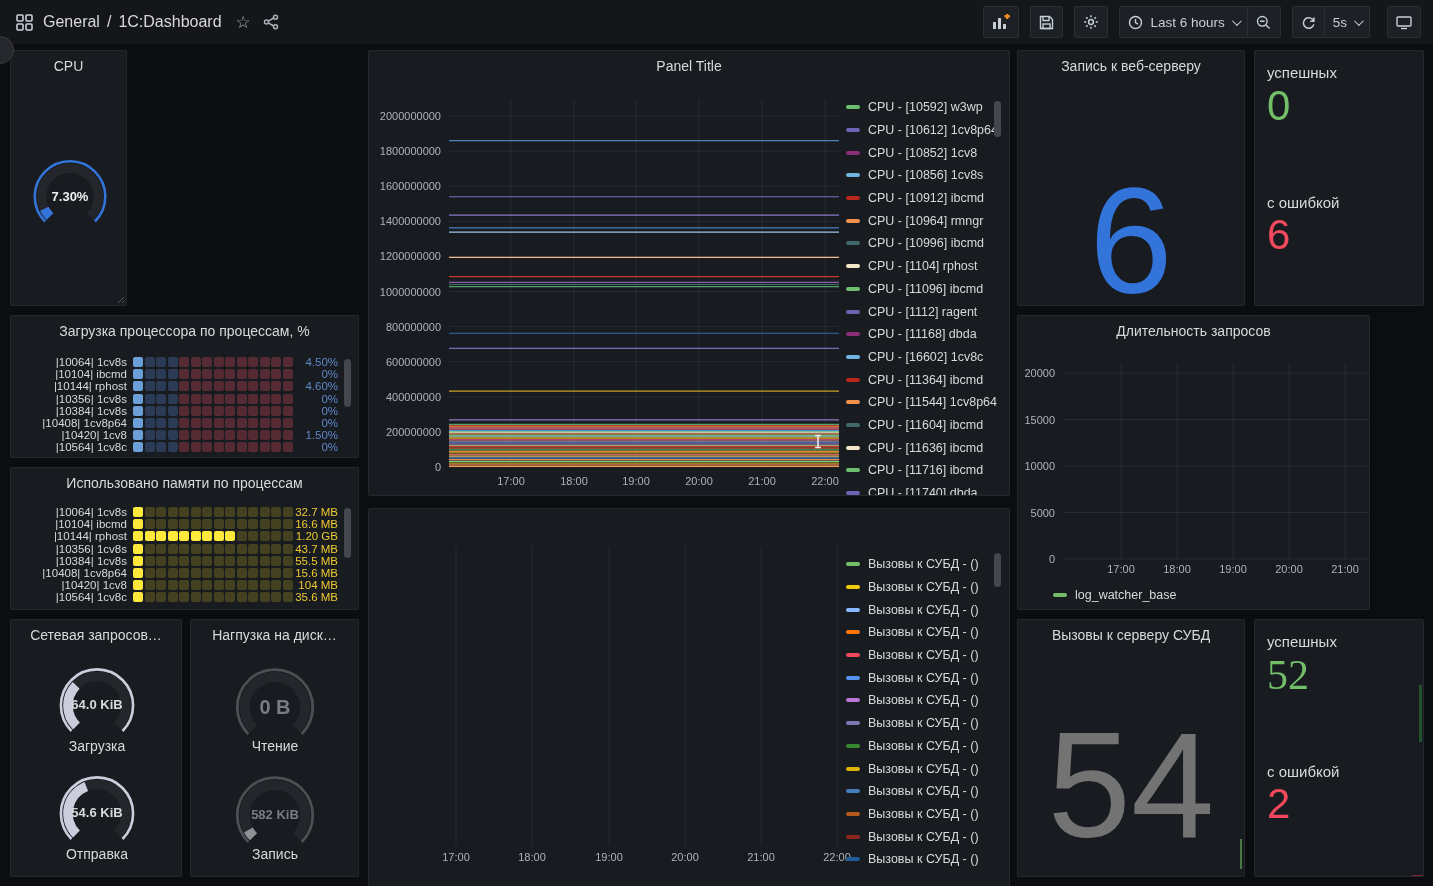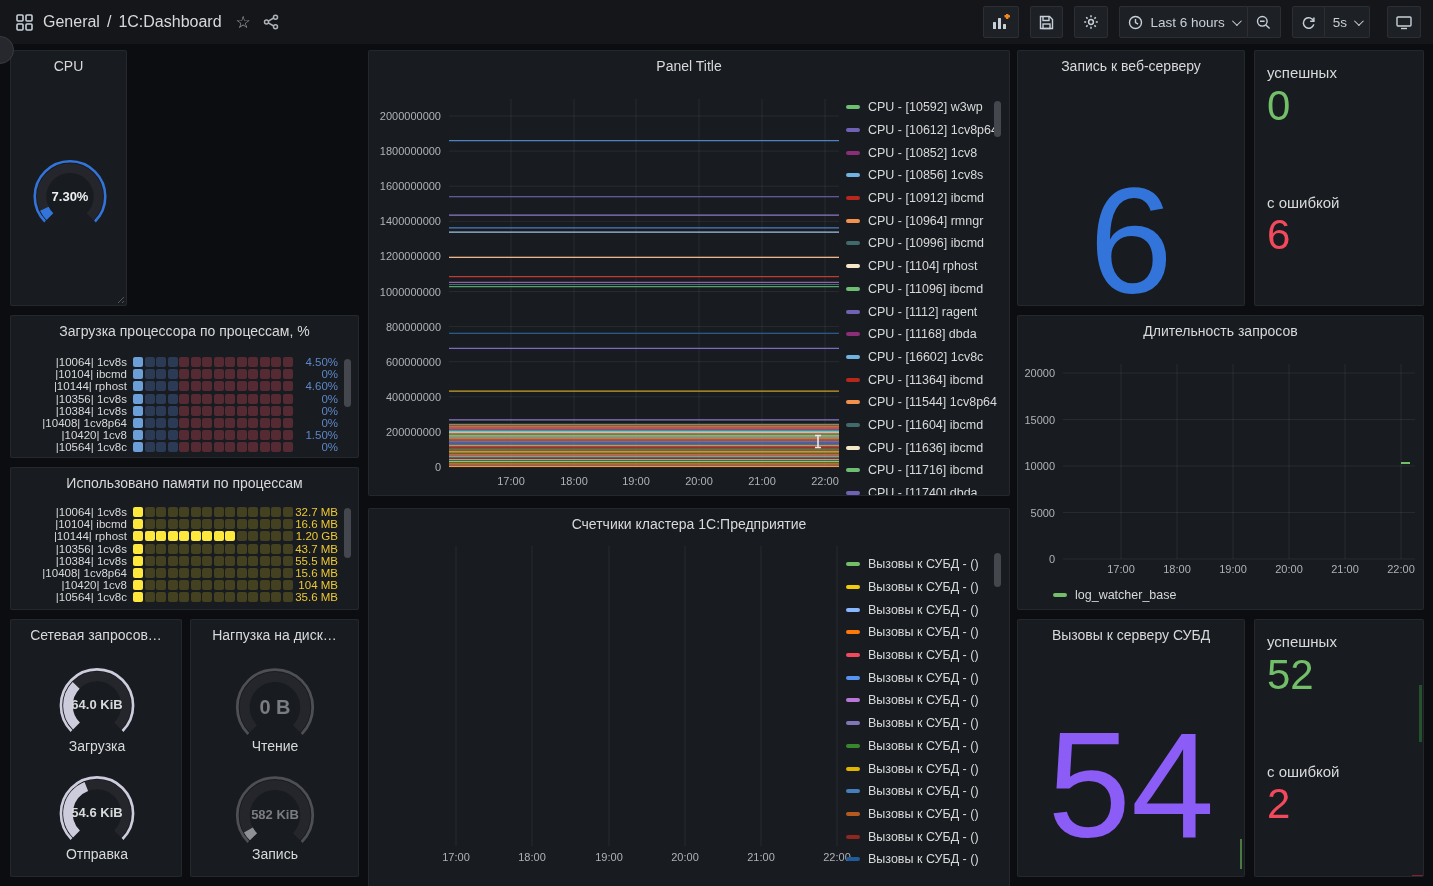--- a/index.html
+++ b/index.html
@@ -716,21 +716,20 @@
           <path d="M 26.66547622084393 69.33452377915606 A 33 33 0 1 1 73.33452377915607 69.33452377915606" stroke="#24262c" stroke-width="11" fill="none"></path>
           <path d="M 21.00862197135155 74.99137802864844 A 41 41 0 1 1 78.99137802864846 74.99137802864844" stroke="#4e4f55" stroke-width="3" fill="none"></path>
           <path d="M 26.66547622084393 69.33452377915606 A 33 33 0 0 1 21.081879558552497 61.8978712453566" stroke="#8f9096" stroke-width="11" fill="none"></path>
         </svg>
         <div class="gauge-value" style="color: rgb(123, 124, 131);">582 KiB</div>
       </div>
     <div class="gauge-label" style="left:38px;width:92px;top:226px;">Запись</div>
   </div>
 
   <div class="panel" style="left:368px;top:508px;width:642px;height:420px;">
-    <div class="p-title">Счетчики кластера 1С:Предприятие</div>
     <svg width="642" height="420" style="position:absolute;left:0;top:0;">
         <line x1="87" y1="37" x2="87" y2="337" stroke="rgba(204,204,220,0.09)" stroke-width="1"></line>
         <text x="87" y="352" text-anchor="middle" class="tick">17:00</text>
         <line x1="163" y1="37" x2="163" y2="337" stroke="rgba(204,204,220,0.09)" stroke-width="1"></line>
         <text x="163" y="352" text-anchor="middle" class="tick">18:00</text>
         <line x1="240" y1="37" x2="240" y2="337" stroke="rgba(204,204,220,0.09)" stroke-width="1"></line>
         <text x="240" y="352" text-anchor="middle" class="tick">19:00</text>
         <line x1="316" y1="37" x2="316" y2="337" stroke="rgba(204,204,220,0.09)" stroke-width="1"></line>
         <text x="316" y="352" text-anchor="middle" class="tick">20:00</text>
         <line x1="392" y1="37" x2="392" y2="337" stroke="rgba(204,204,220,0.09)" stroke-width="1"></line>
@@ -792,21 +791,21 @@
           <span class="legend-label">Вызовы к СУБД - ()</span>
         </div>
         <div class="legend-item">
           <span class="swatch" style="background: rgb(31, 92, 153);"></span>
           <span class="legend-label">Вызовы к СУБД - ()</span>
         </div>
       </div>
     <div class="sb" style="right:8px;top:44px;height:34px;"></div>
   </div>
 
-  <div class="panel" style="left:1017px;top:315px;width:407px;height:295px;">
+  <div class="panel" style="left:1017px;top:315px;width:353px;height:295px;">
     <div class="p-title">Длительность запросов</div>
     <svg width="407" height="295" style="position:absolute;left:0;top:0;">
         <line x1="45" y1="243" x2="397" y2="243" stroke="rgba(204,204,220,0.09)" stroke-width="1"></line>
         <text x="37" y="247" text-anchor="end" class="tick">0</text>
         <line x1="45" y1="196.5" x2="397" y2="196.5" stroke="rgba(204,204,220,0.09)" stroke-width="1"></line>
         <text x="37" y="200.5" text-anchor="end" class="tick">5000</text>
         <line x1="45" y1="150" x2="397" y2="150" stroke="rgba(204,204,220,0.09)" stroke-width="1"></line>
         <text x="37" y="154" text-anchor="end" class="tick">10000</text>
         <line x1="45" y1="103.5" x2="397" y2="103.5" stroke="rgba(204,204,220,0.09)" stroke-width="1"></line>
         <text x="37" y="107.5" text-anchor="end" class="tick">15000</text>
@@ -829,27 +828,27 @@
     <div class="legend legend-h" style="left:35px;top:270px;width:200px;height:20px;">
         <div class="legend-item">
           <span class="swatch" style="background: rgb(115, 191, 105);"></span>
           <span class="legend-label">log_watcher_base</span>
         </div>
       </div>
   </div>
 
   <div class="panel" style="left:1017px;top:619px;width:228px;height:258px;">
     <div class="p-title">Вызовы к серверу СУБД</div>
-    <div class="bigstat" style="top: 90px; font-size: 150px; color: #8b5cf6;">54</div>
+    <div class="bigstat" style="top: 90px; font-size: 150px; color: #737373;">54</div>
     <div class="spark" style="left:222px;top:219px;width:2px;height:30px;background:#4a7a42;"></div>
   </div>
 
   <div class="panel" style="left:1254px;top:619px;width:170px;height:258px;">
     <div class="ministat-label" style="left:12px;top:13px;">успешных</div>
-    <div class="ministat-value" style="left: 12px; top: 34px; color: rgb(115, 191, 105);">52</div>
+    <div class="ministat-value" style="left: 12px; top: 34px; color: rgb(115, 191, 105); font-family: Liberation Serif, serif;">52</div>
     <div class="spark" style="left:164px;top:65px;width:3px;height:57px;background:#23512c;"></div>
     <div class="ministat-label" style="left:12px;top:143px;">с ошибкой</div>
     <div class="ministat-value" style="left: 12px; top: 163px; color: rgb(242, 73, 92);">2</div>
     <div class="spark" style="left:157px;top:255px;width:13px;height:2px;background:#812430;"></div>
   </div>
 
   <svg class="cursor" style="left:812px;top:434px;" width="12" height="15" viewBox="0 0 12 15">
     <path d="M3 1.5 H9 M6 1.5 V13.5 M3 13.5 H9" stroke="#e8e8e8" stroke-width="1.6" fill="none"></path>
   </svg>
 </div>

